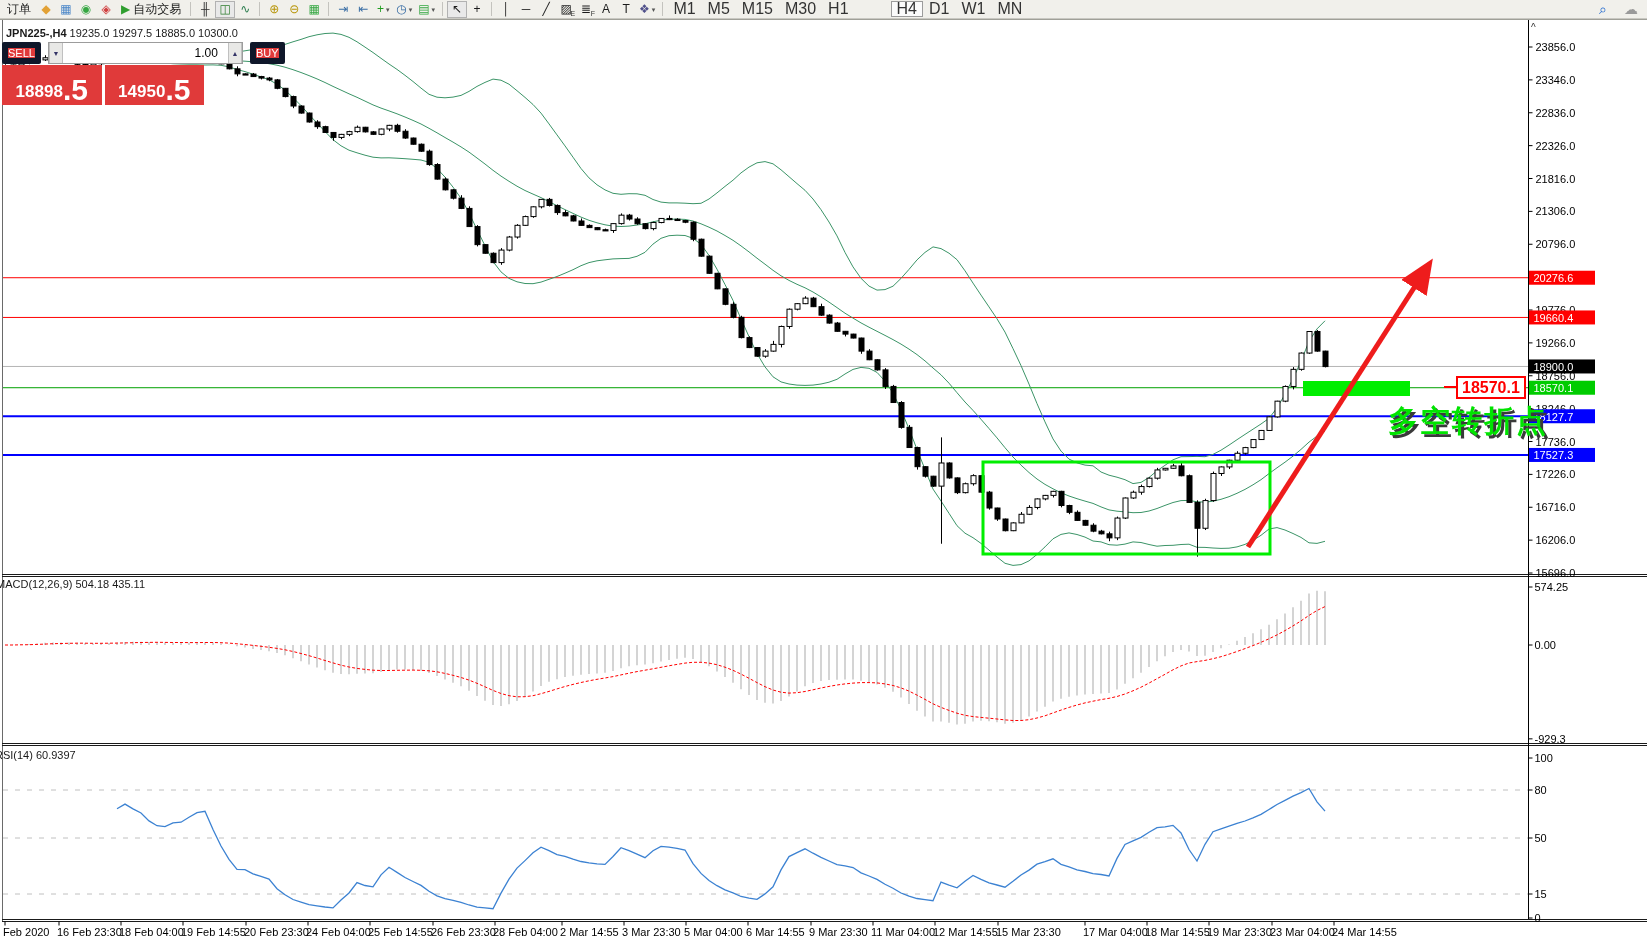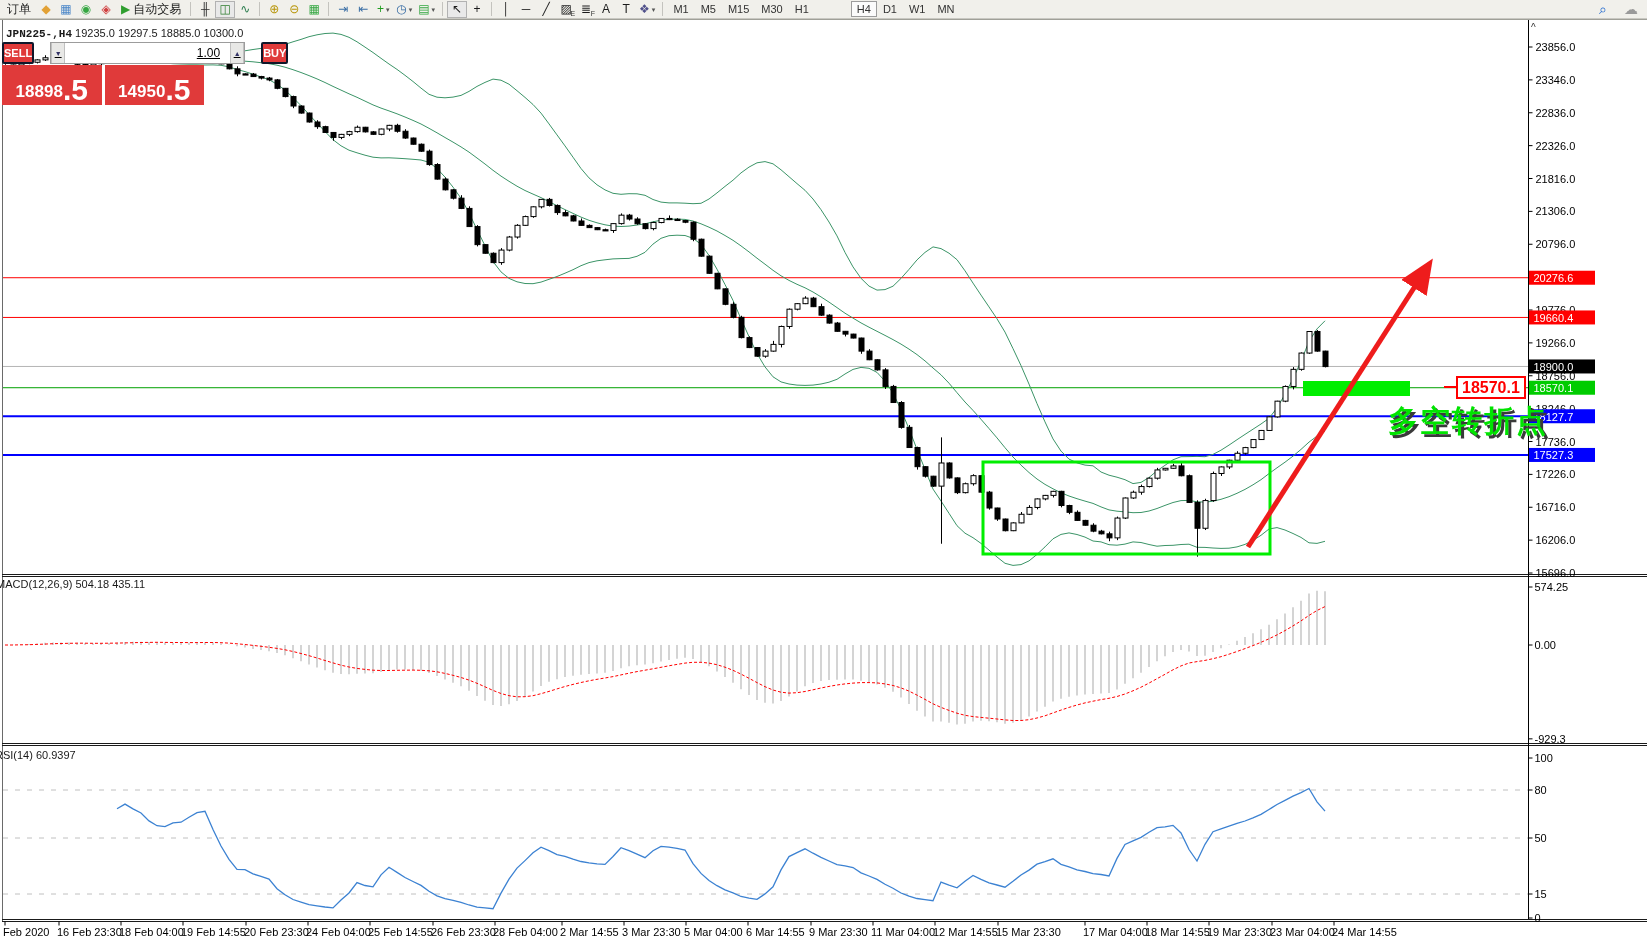--- a/index.html
+++ b/index.html
@@ -12,40 +12,40 @@
              background:#f1f0eb; border-bottom:1px solid #c9c8c2;
              display:flex; align-items:center; padding-left:2px; z-index:30; }
   .tb-btn { height:17px; min-width:20px; display:flex; align-items:center; justify-content:center;
             font-size:12px; line-height:1; border:1px solid transparent; cursor:default;
             padding:0 2px; position:relative; }
   .tb-btn.sel { background:#e9e9e9; border-color:#b2b2b2; }
   .tb-btn .sub { font-size:7px; position:absolute; right:0; bottom:0; color:#333; }
   .tb-btn .drop { font-size:7px; color:#555; margin-left:2px; }
   .tb-text { font-size:12px; color:#222; padding:0 4px; height:17px; display:flex; align-items:center; gap:3px; }
   .tb-sep { width:1px; height:14px; background:#c4c3be; margin:0 4px; }
-  .tb-tf { font-size:11px; color:#333; padding:0 5px; height:16px; display:flex; align-items:center;
+  .tb-tf { font-size:16px; color:#333; padding:0 5px; height:16px; display:flex; align-items:center;
            border:1px solid transparent; }
   .tb-tf.sel { background:#fbfbfb; border-color:#9c9c9c;margin-left:36px; }
   .tb-right { margin-left:auto; display:flex; align-items:center; margin-right:6px; gap:8px; }
 
   
   svg.chart { position:absolute; top:0; left:0; z-index:1; }
   svg.chart text { font-family:"Liberation Sans", sans-serif; }
 
   .chart-title { position:absolute; left:6px; top:27px; z-index:5; font-size:11px; color:#1a1a1a; }
-  .chart-title .sym { font-weight:bold;font-family:Liberation Mono, monospace; }
+  .chart-title .sym { font-weight:bold; }
 
   
   .trade-panel { position:absolute; left:2px; top:42px; width:202px; z-index:20; }
   .tp-row1 { display:flex; height:22px; align-items:stretch; }
-  .tp-sell,.tp-buy { background:#e03a3a; border:2px solid #0f172a; border-radius:2px;
-                     color:#fff; font-size:11px; font-weight:bold; display:flex;
+  .tp-sell,.tp-buy { background:#e03a3a; border:6px solid #0f172a; border-radius:2px;
+                     color:#fff; font-size:11px; font-weight:normal; display:flex;
                      align-items:center; justify-content:center; }
   .tp-sell { width:44px; } .tp-buy { width:42px; }
-  .tp-spin { display:flex; margin:0 16px; flex:1; border:1px solid #9c9c9c; background:#fff;text-decoration:underline; }
+  .tp-spin { display:flex; margin:0 7px; flex:1; border:1px solid #9c9c9c; background:#fff; }
   .tp-spin button { width:14px; background:#e8e8e6; border:none; border-left:1px solid #c0c0c0;
                     border-right:1px solid #c0c0c0; font-size:7px; color:#336; }
   .tp-spin input { flex:1; border:none; outline:none; text-align:right; font-size:12px;
                    padding-right:10px; font-family:"Liberation Sans",sans-serif; }
   .tp-row2 { display:flex; margin-top:1px; height:40px; gap:3px; }
   .tp-price { flex:1; background:#e03a3a; color:#fff; display:flex; align-items:flex-end;
               justify-content:center; padding-bottom:3px; }
   .tp-price .int { font-size:17px; font-weight:bold; line-height:1; margin-bottom:2px; }
   .tp-price .big { font-size:30px; font-weight:bold; line-height:0.85; }
 

